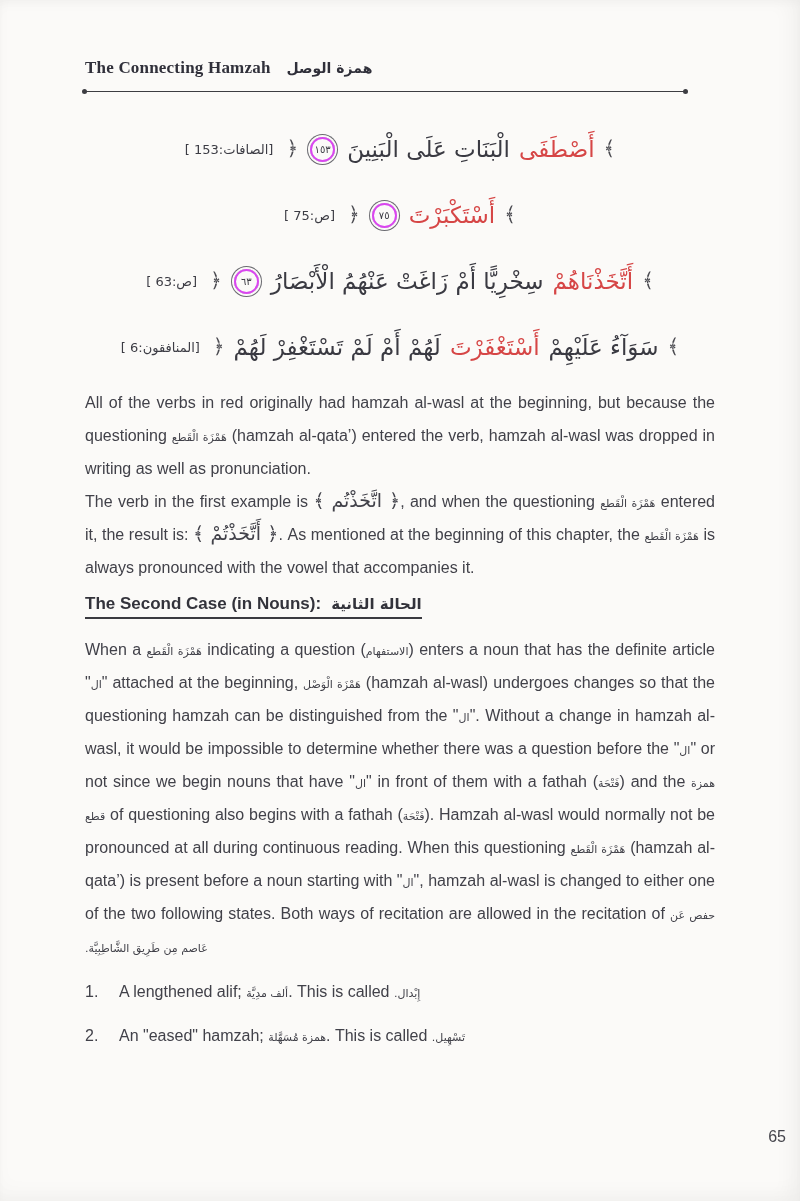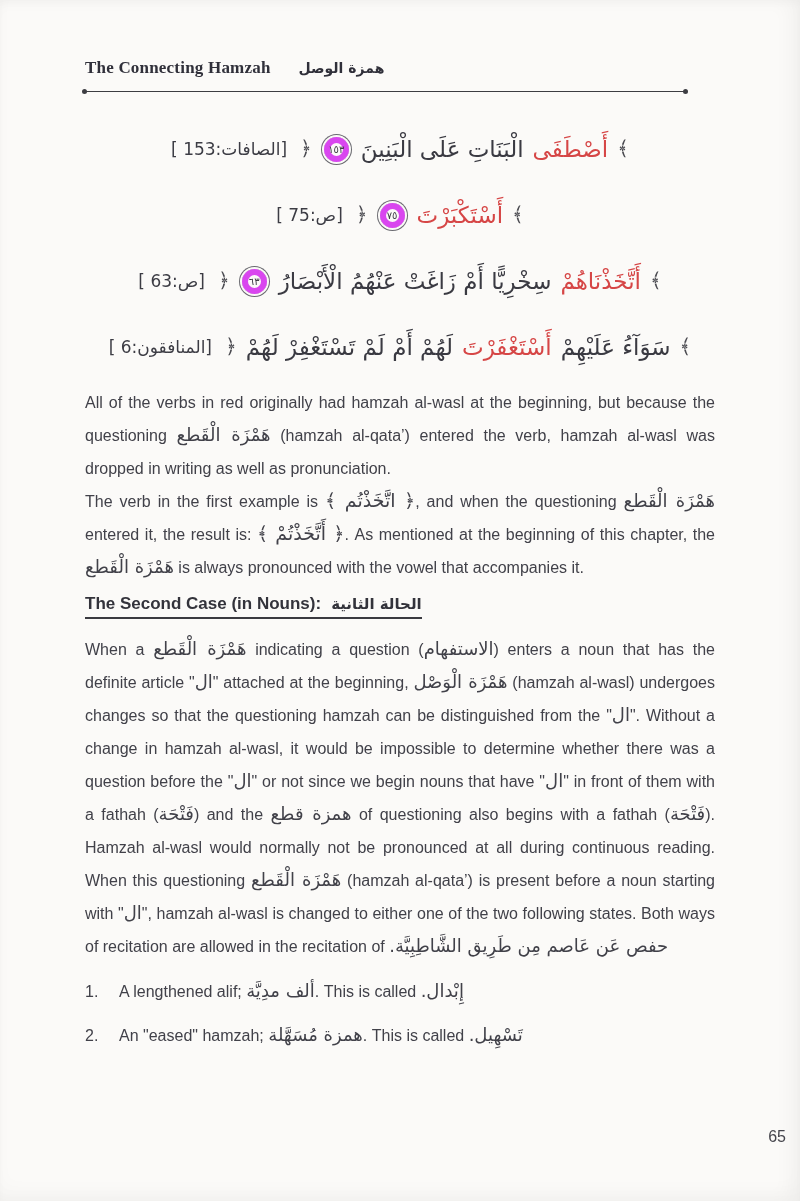--- a/index.html
+++ b/index.html
@@ -14,21 +14,21 @@
     width:800px;height:1201px;
     background:#fbfaf8;
     box-shadow:inset -10px 0 18px rgba(0,0,0,0.035), inset 0 -12px 18px rgba(0,0,0,0.02), inset 0 4px 6px rgba(0,0,0,0.02);
     color:#3f3f46;
   }
   .content{padding:0 85px;}
 
   
   .header{
     padding-top:58px;
-    display:flex;align-items:baseline;gap:28px;
+    display:flex;align-items:baseline;gap:16px;
   }
   .title-en{
     font-family:"Liberation Serif",serif;
     font-weight:bold;font-size:17px;color:#30303a;
     letter-spacing:0.2px;
   }
   .title-ar{
     font-family:"DejaVu Sans",sans-serif;
     font-weight:bold;font-size:14px;color:#30303a;
     direction:rtl;
@@ -51,44 +51,44 @@
     gap:9px;
     font-family:"DejaVu Sans",sans-serif;
     font-size:23px;color:#3a3a42;
   }
   .verse .seg{white-space:nowrap;}
   .verse .red{color:#d64646;}
   .verse .orn{font-size:20px;color:#4a4a50;transform:translateY(-1px);}
   .ayah-circle{
     box-sizing:border-box;
     width:25px;height:25px;border-radius:50%;
-    border:6px solid #d946ef;
+    border:2px solid #d946ef;
     box-shadow:0 0 0 2px #fbfaf8, 0 0 0 3px #6a6a70;
     margin:0 3px;
     display:flex;align-items:center;justify-content:center;
     font-size:10px;color:#3a3a42;
   }
   .ref{
-    font-size:17px;color:#3c3c44;
+    font-size:13px;color:#3c3c44;
     margin-right:4px;white-space:nowrap;
   }
 
   
   .body-text p{
     margin:0;
     font-size:16px;line-height:33px;
     text-align:justify;
     color:#414149;
   }
   .p1{margin-top:6px !important;}
   .p2{margin-top:0 !important;}
   .p3{margin-top:14px !important;}
   .ar{
     font-family:"DejaVu Sans",sans-serif;
-    font-size:18px;
+    font-size:11px;
     direction:rtl;unicode-bidi:isolate;
     line-height:1;
   }
   .big{font-size:19px;margin-top:21px;}
 
   
   .section-heading{
     margin-top:10px;
     font-size:17px;font-weight:bold;color:#33333b;
     display:flex;align-items:baseline;gap:10px;

